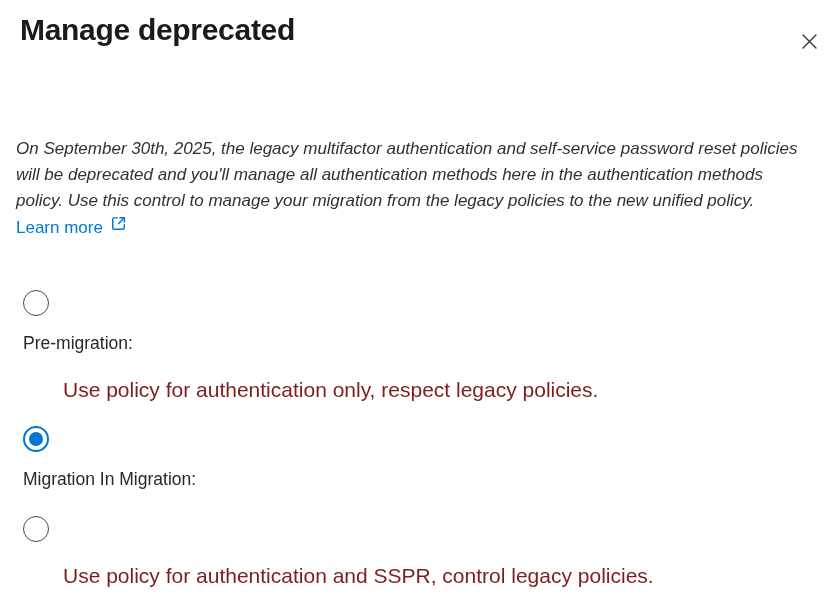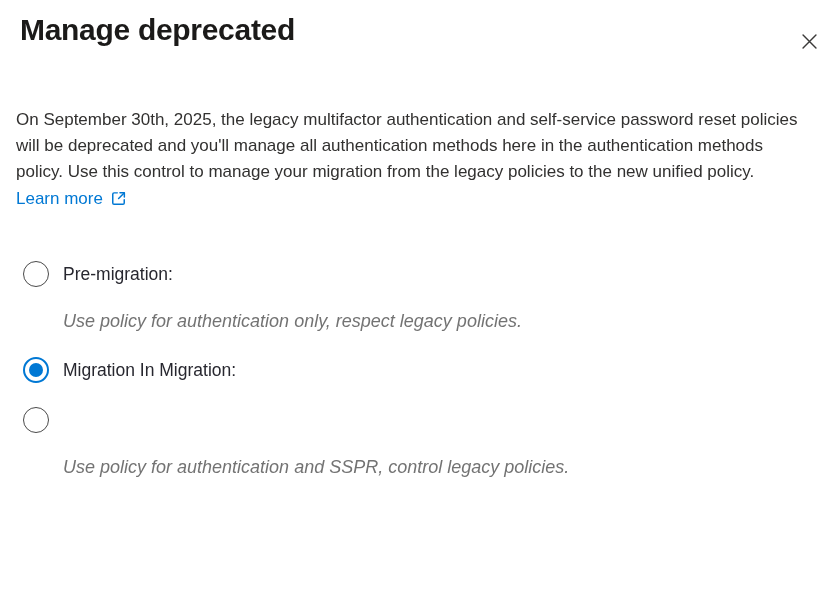--- a/index.html
+++ b/index.html
@@ -32,48 +32,49 @@
     padding: 0;
     border: none;
     background: transparent;
     cursor: pointer;
     display: flex;
     align-items: center;
     justify-content: center;
   }
 
   .intro {
-    margin: 57px 28px 0 16px;
+    margin: 86px 28px 0 16px;
     width: 784px;
     font-size: 17px;
     line-height: 26px;
     color: #323130;
+    font-style: italic;
   }
 
   .learn-more {
     display: inline-flex;
-    align-items: center;
     gap: 7px;
     margin: 1px 0 0 16px;
     font-size: 17px;
     line-height: 25px;
     color: #0078d4;
     text-decoration: none;
     cursor: pointer;
   }
 
   .options { margin: 50px 0 0 23px; }
 
   .option { margin-bottom: 24px; }
 
   .option-row {
     display: flex;
     align-items: flex-start;
     gap: 14px;
     cursor: pointer;
+    flex-direction: column;
   }
 
   .radio {
     flex: 0 0 auto;
     width: 26px;
     height: 26px;
     border-radius: 50%;
     border: 1.5px solid #4a4a4a;
     background: #ffffff;
     position: relative;
@@ -88,24 +89,23 @@
   }
 
   .option-label {
     font-size: 17.5px;
     line-height: 26px;
     color: #27272f;
   }
 
   .option-desc {
     margin: 22px 0 0 40px;
-    font-size: 18px;
+    font-size: 21px;
     line-height: 24px;
-    color: #737373;
-    font-style: italic;
+    color: #7f1d1d;
   }
 </style>
 </head>
 <body>
 
 <div class="panel">
 
   <h1 class="panel-title">Manage deprecated</h1>
 
   <button class="close-btn" aria-label="Close">

